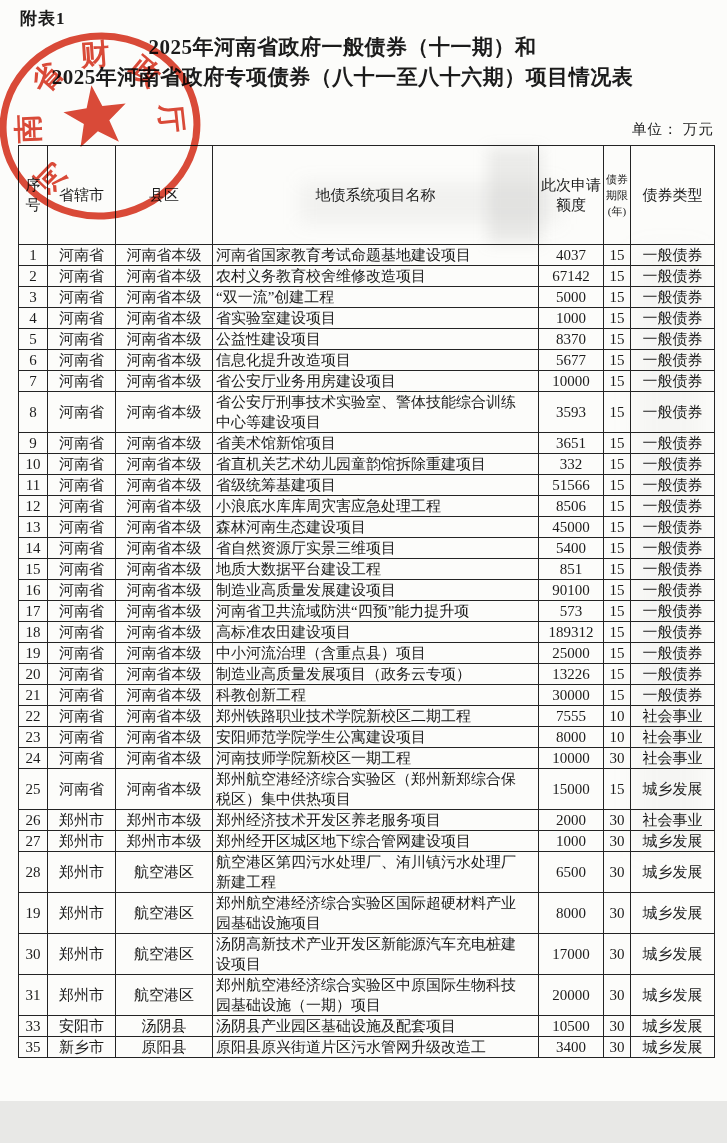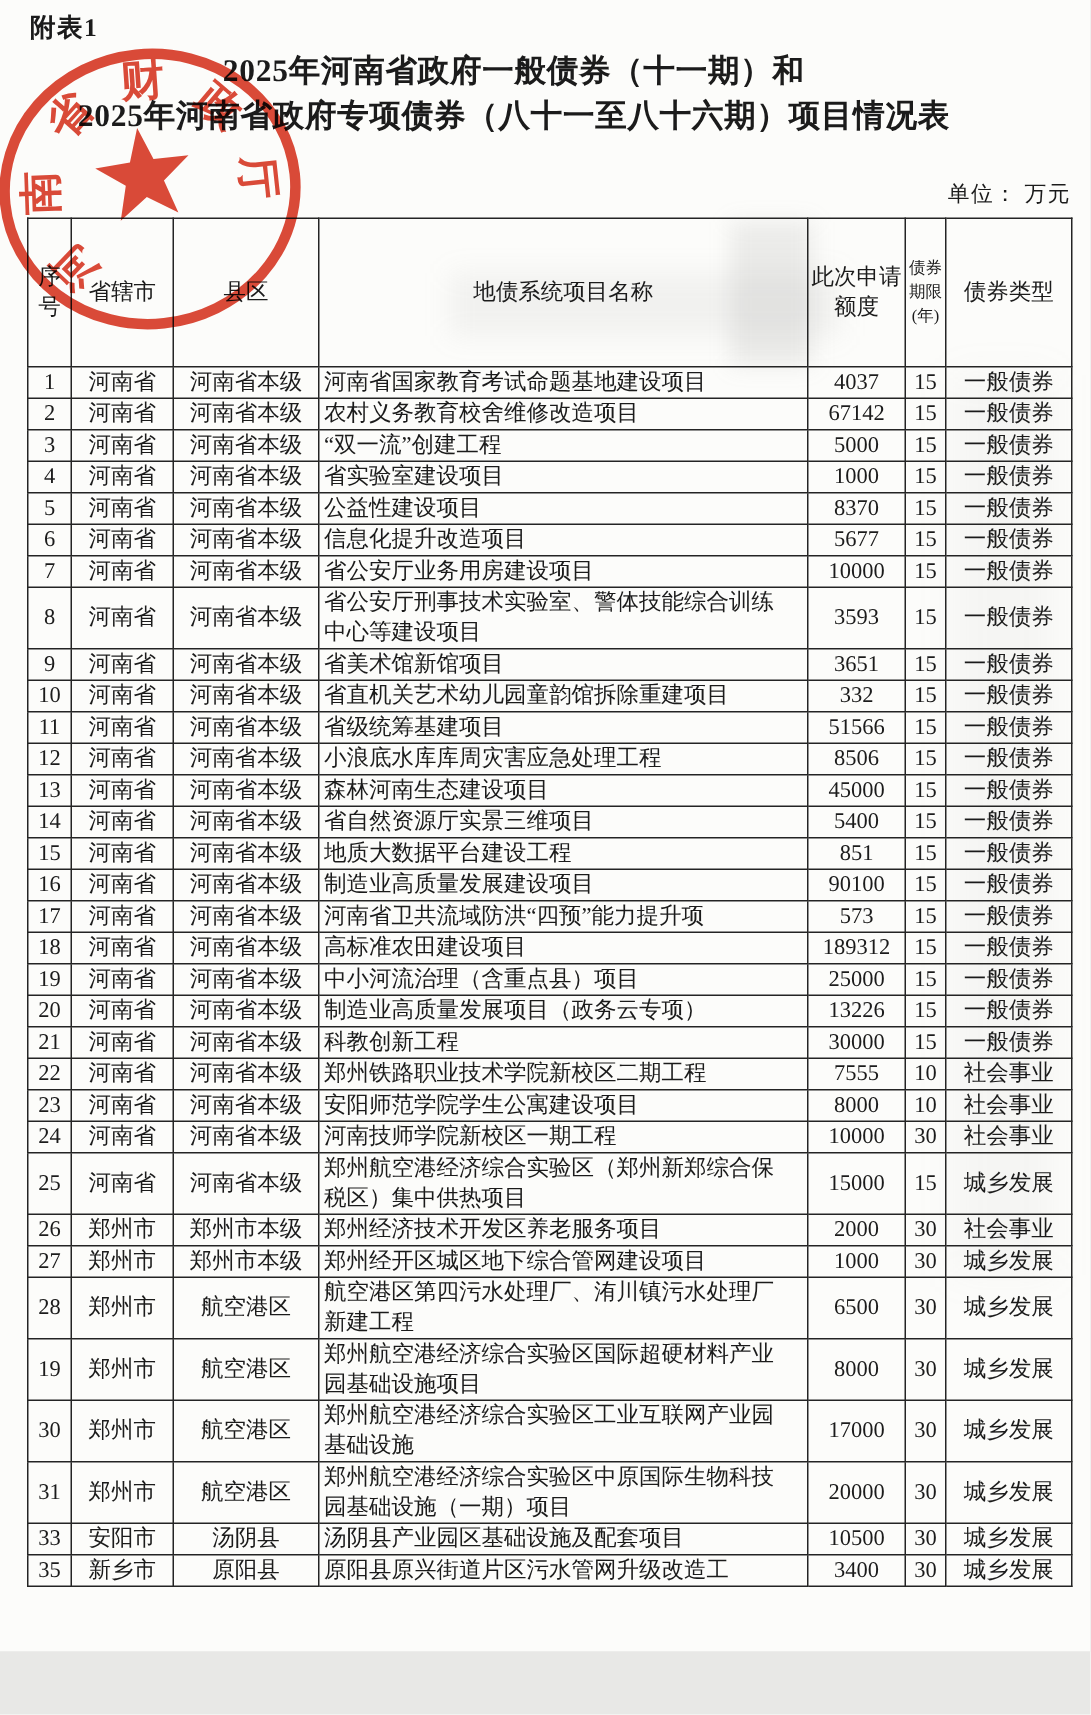--- a/index.html
+++ b/index.html
@@ -335,21 +335,21 @@
           <td class="c2">航空港区</td>
           <td class="c3">郑州航空港经济综合实验区国际超硬材料产业园基础设施项目</td>
           <td class="c4">8000</td>
           <td class="c5">30</td>
           <td class="c6">城乡发展</td>
         </tr>
         <tr>
           <td class="c0">30</td>
           <td class="c1">郑州市</td>
           <td class="c2">航空港区</td>
-          <td class="c3">郑州航空港经济综合实验区工业互联网产业园基础设施</td>
+          <td class="c3">汤阴高新技术产业开发区新能源汽车充电桩建设项目</td>
           <td class="c4">17000</td>
           <td class="c5">30</td>
           <td class="c6">城乡发展</td>
         </tr>
         <tr>
           <td class="c0">31</td>
           <td class="c1">郑州市</td>
           <td class="c2">航空港区</td>
           <td class="c3">郑州航空港经济综合实验区中原国际生物科技园基础设施（一期）项目</td>
           <td class="c4">20000</td>

